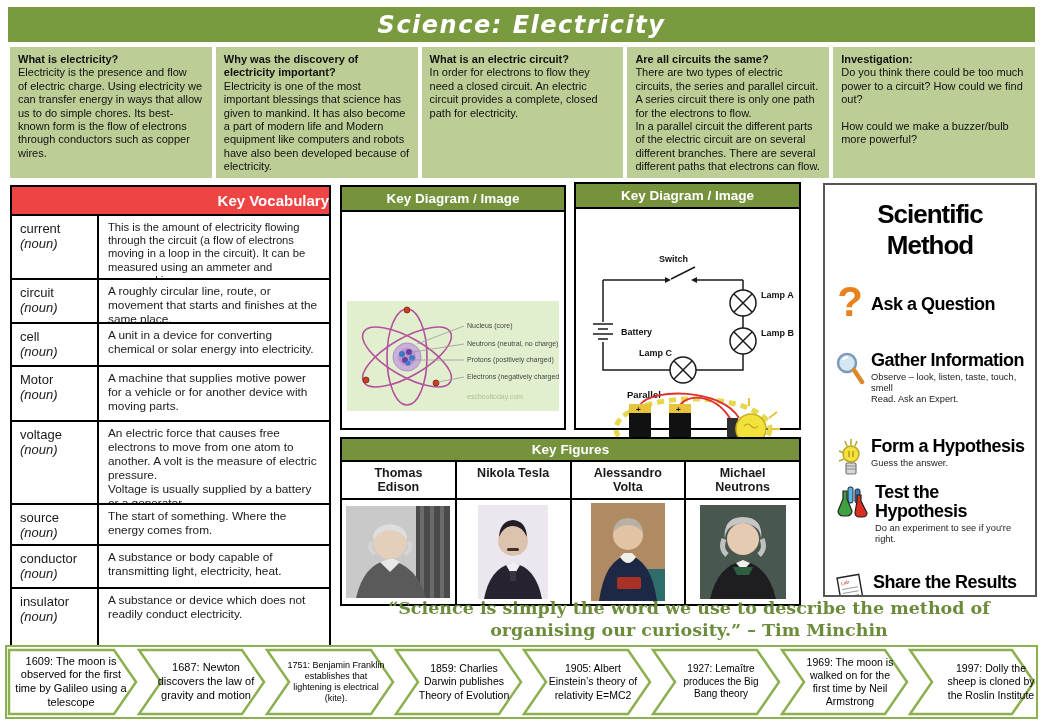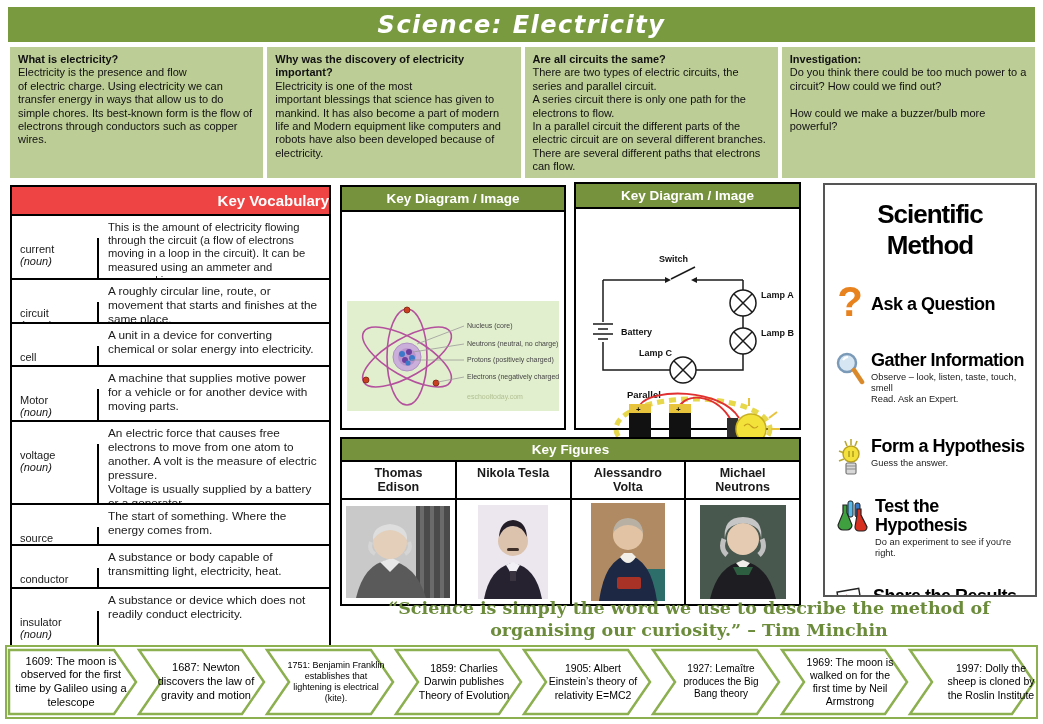--- a/index.html
+++ b/index.html
@@ -20,21 +20,21 @@
   
   .info-row { position:absolute; left:10px; top:47px; width:1025px; height:131px; display:flex; gap:4px; }
   .info-box { flex:1; background:#bccd96; padding:6px 8px; font-size:11px; line-height:1.22; color:#111; }
   .info-box .hd { font-weight:bold; }
   .info-box .bd { white-space:pre-line; }
   
   .vocab { position:absolute; left:10px; top:185px; width:321px; border:2px solid #000; background:#fff; }
   .vocab-head { background:#ef4444; color:#fff; font-weight:bold; font-size:15px; text-align:right; padding:5px 0; border-bottom:2px solid #000; }
   .vrow { display:flex; border-bottom:2px solid #000; }
   .vrow:last-child { border-bottom:none; }
-  .vterm { width:87px; border-right:2px solid #000; padding:5px 4px 16px 8px; font-size:11px;margin-top:22px; }
+  .vterm { width:87px; border-right:2px solid #000; padding:5px 4px 16px 8px; font-size:13px; }
   .vterm .pos { font-style:italic; }
   .vdef { flex:1; padding:5px 8px 4px 9px; font-size:11.8px; line-height:1.18; white-space:pre-line; }
   .r1 .vdef{font-size:11.2px;} 
   .vrow.r1{height:64px;} .vrow.r2{height:44px;} .vrow.r3{height:43px;} .vrow.r4{height:55px;}
   .vrow.r5{height:83px;} .vrow.r6{height:41px;} .vrow.r7{height:43px;} .vrow.r8{height:56px;}
   .vrow{overflow:hidden;}
   
   .diagbox { position:absolute; border:2px solid #000; background:#fff; }
   .diag1 { left:340px; top:185px; width:226px; height:245px; }
   .diag2 { left:574px; top:182px; width:227px; height:248px; }
@@ -51,21 +51,21 @@
   .fig-photos { display:flex; height:104px; }
   .fig-photos .cell { flex:1; display:flex; align-items:center; justify-content:center; border-right:2px solid #000; }
   .fig-photos .cell:last-child { border-right:none; }
   
   .scimethod { position:absolute; left:823px; top:183px; width:214px; height:414px; background:#fff; border:2px solid #555; padding:8px 10px; overflow:hidden; }
   .sm-title { font-size:26px; font-weight:800; letter-spacing:-1px; text-align:center; margin-top:6px; color:#000; }
   .sm-step { display:flex; align-items:flex-start; gap:6px; }
   .sm-step .txt { flex:1; }
   .sm-label { font-size:18px; font-weight:800; letter-spacing:-0.5px; color:#000; line-height:1.05; }
   .sm-sub { font-size:9.3px; color:#222; line-height:1.2; margin-top:2px; white-space:pre-line; }
-  .st1{margin-top:22px;} .st2{margin-top:30px;} .st3{margin-top:32px;} .st4{margin-top:20px;} .st5{margin-top:28px;}
+  .st1{margin-top:22px;} .st2{margin-top:30px;} .st3{margin-top:32px;} .st4{margin-top:6px;} .st5{margin-top:28px;}
   .st1 .sm-label{margin-top:12px;}
   .qmark { font-size:42px; font-weight:800; color:#e8821e; line-height:0.9; width:30px; text-align:center; }
   
   .quote {
     position:absolute; left:340px; top:598px; width:698px; text-align:center;
     font-family:"DejaVu Serif", serif; font-weight:bold; font-size:17.5px;
     color:#6c8c3c; line-height:1.25;
   }
   
   .timeline { position:absolute; left:5px; top:645px; width:1033px; height:74px; border:2px solid #8caf4f; background:#fff; }
@@ -93,20 +93,24 @@
   <div class="info-row">
     <div class="info-box">
       <div class="hd">What is electricity?</div>
       <div class="bd">Electricity is the presence and flow
 of electric charge. Using electricity we can transfer energy in ways that allow us to do simple chores. Its best-known form is the flow of electrons through conductors such as copper wires.</div>
     </div>
     <div class="info-box">
       <div class="hd">Why was the discovery of electricity important?</div>
       <div class="bd">Electricity is one of the most
  important blessings that science has given to mankind. It has also become a part of modern life and Modern equipment like computers and robots have also been developed because of electricity.</div>
+    </div>
+    <div class="info-box">
+      <div class="hd">What is an electric circuit?</div>
+      <div class="bd">In order for electrons to flow they need a closed circuit. An electric circuit provides a complete, closed path for electricity.</div>
     </div>
     <div class="info-box">
       <div class="hd">Are all circuits the same?</div>
       <div class="bd">There are two types of electric circuits, the series and parallel circuit.
 A series circuit there is only one path for the electrons to flow.
 In a parallel circuit the different parts of the electric circuit are on several different branches. There are several different paths that electrons can flow.</div>
     </div>
     <div class="info-box">
       <div class="hd">Investigation:</div>
       <div class="bd">Do you think there could be too much power to a circuit? How could we find out?

